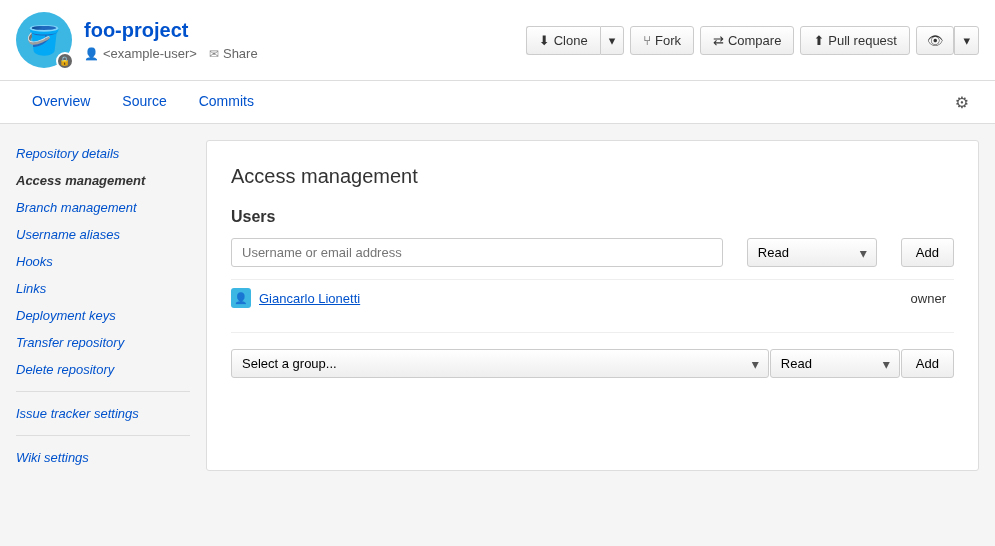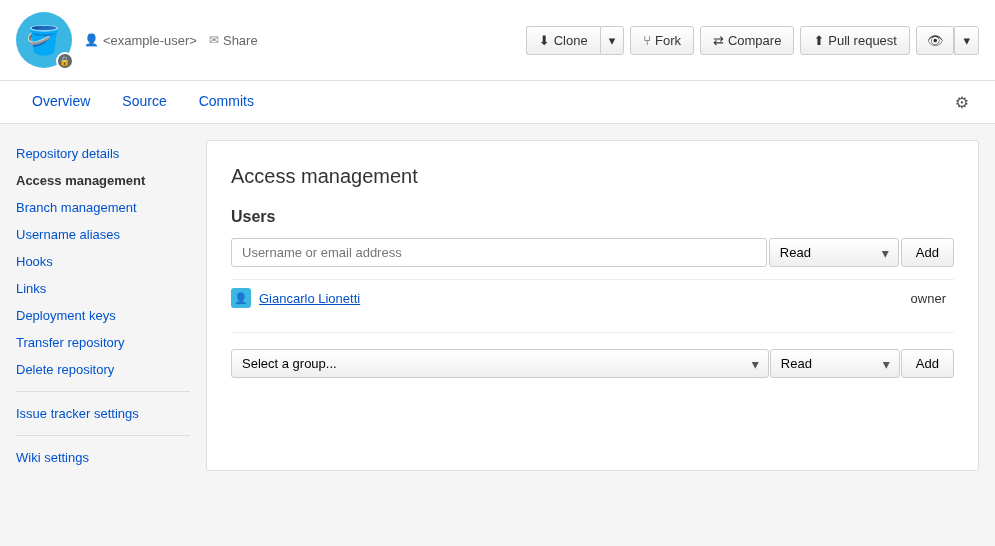--- a/index.html
+++ b/index.html
@@ -26,32 +26,32 @@
     
     .nav-tabs { background: #fff; border-bottom: 1px solid #ddd; display: flex; align-items: center; padding: 0 16px; justify-content: space-between; }
     .nav-tabs-left { display: flex; align-items: flex-end; }
     .nav-tab { padding: 12px 16px; color: #0052cc; text-decoration: none; font-size: 14px; border-bottom: 2px solid transparent; display: block; }
     .nav-tab-settings { padding: 10px; color: #555; cursor: pointer; font-size: 16px; }
 
     
     .main { display: flex; padding: 16px; gap: 0; max-width: 995px; }
 
     
-    .sidebar { width: 190px; flex-shrink: 0; padding-right: 16px; }
+    .sidebar { width: 190px; flex-shrink: 0; padding-right: 16px; font-style: italic; }
     .sidebar-item { display: block; padding: 6px 0; color: #0052cc; text-decoration: none; font-size: 13px; cursor: pointer; }
     .sidebar-item.active { font-weight: bold; color: #333; cursor: default; }
     .sidebar-divider { border: none; border-top: 1px solid #ddd; margin: 8px 0; }
 
     
     .content { flex: 1; background: #fff; border: 1px solid #ddd; border-radius: 3px; padding: 24px; }
     .page-title { font-size: 20px; font-weight: 300; color: #333; margin-bottom: 20px; }
     .section-title { font-size: 16px; font-weight: bold; color: #333; margin-bottom: 12px; }
 
     
-    .user-row { display: flex; align-items: center; gap: 2px; margin-bottom: 12px; }
+    .user-row { display: flex; align-items: center; gap: 24px; margin-bottom: 12px; }
     .user-input { flex: 1; padding: 6px 10px; border: 1px solid #ccc; border-radius: 3px; font-size: 13px; color: #aaa; }
     .user-select { padding: 6px 10px; border: 1px solid #ccc; border-radius: 3px; font-size: 13px; background: linear-gradient(to bottom, #fff, #eee); width: 130px; appearance: none; -webkit-appearance: none; cursor: pointer; position: relative; }
     .select-wrapper { position: relative; display: inline-block; }
     .select-wrapper::after { content: "▾"; position: absolute; right: 10px; top: 50%; transform: translateY(-50%); pointer-events: none; color: #555; }
     .btn-add { padding: 6px 14px; background: linear-gradient(to bottom, #fff, #eee); border: 1px solid #ccc; border-radius: 3px; cursor: pointer; font-size: 13px; }
 
     .user-list-row { display: flex; align-items: center; justify-content: space-between; padding: 8px 0; border-top: 1px solid #eee; }
     .user-list-left { display: flex; align-items: center; gap: 8px; }
     .user-avatar { width: 20px; height: 20px; border-radius: 3px; background: #3cb6e3; display: flex; align-items: center; justify-content: center; }
     .user-avatar-icon { font-size: 11px; color: white; }
@@ -85,20 +85,21 @@
 
 <div class="header">
   <div class="header-left">
     <div class="avatar">
       <span class="avatar-icon">🪣</span>
       <div class="lock-badge">
         <span style="font-size:9px; color:white;">🔒</span>
       </div>
     </div>
     <div class="repo-info">
+      <a class="repo-name" href="#">foo-project</a>
       <div class="repo-meta">
         <div class="repo-meta-item">
           <span class="meta-icon">👤</span>
           <span>&lt;example-user&gt;</span>
         </div>
         <div class="repo-meta-item">
           <span class="meta-icon">✉</span>
           <span>Share</span>
         </div>
       </div>

